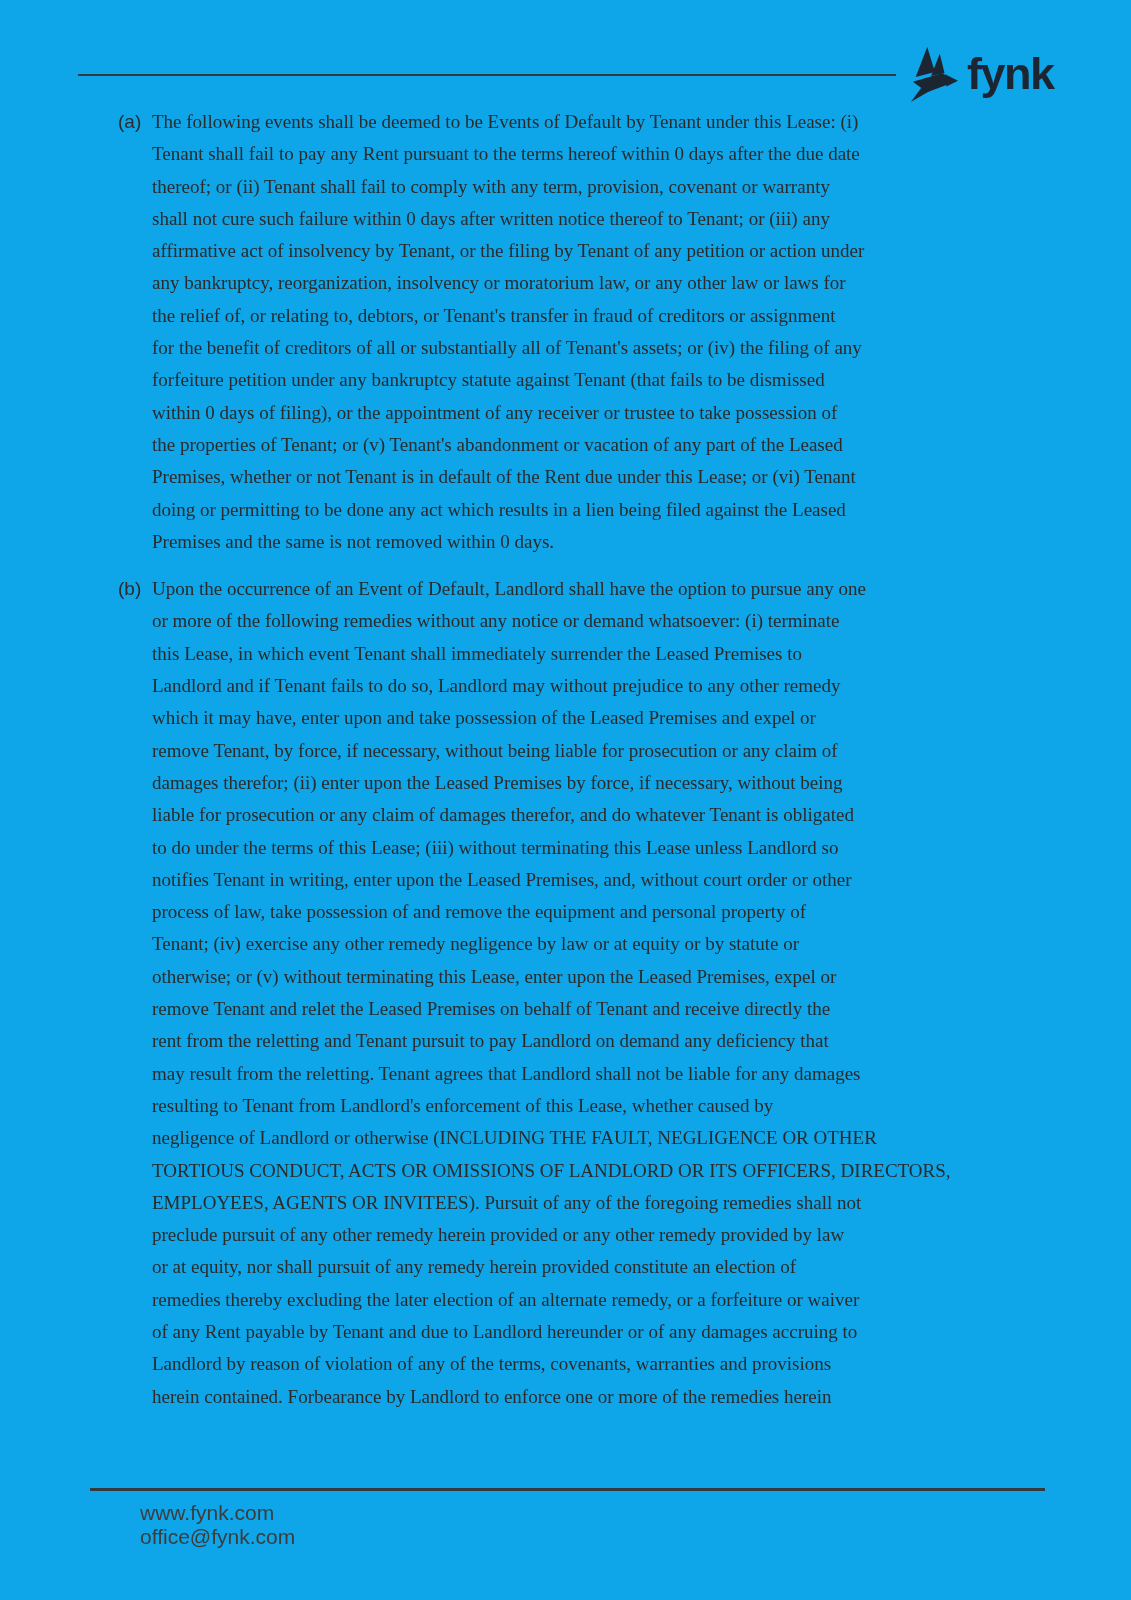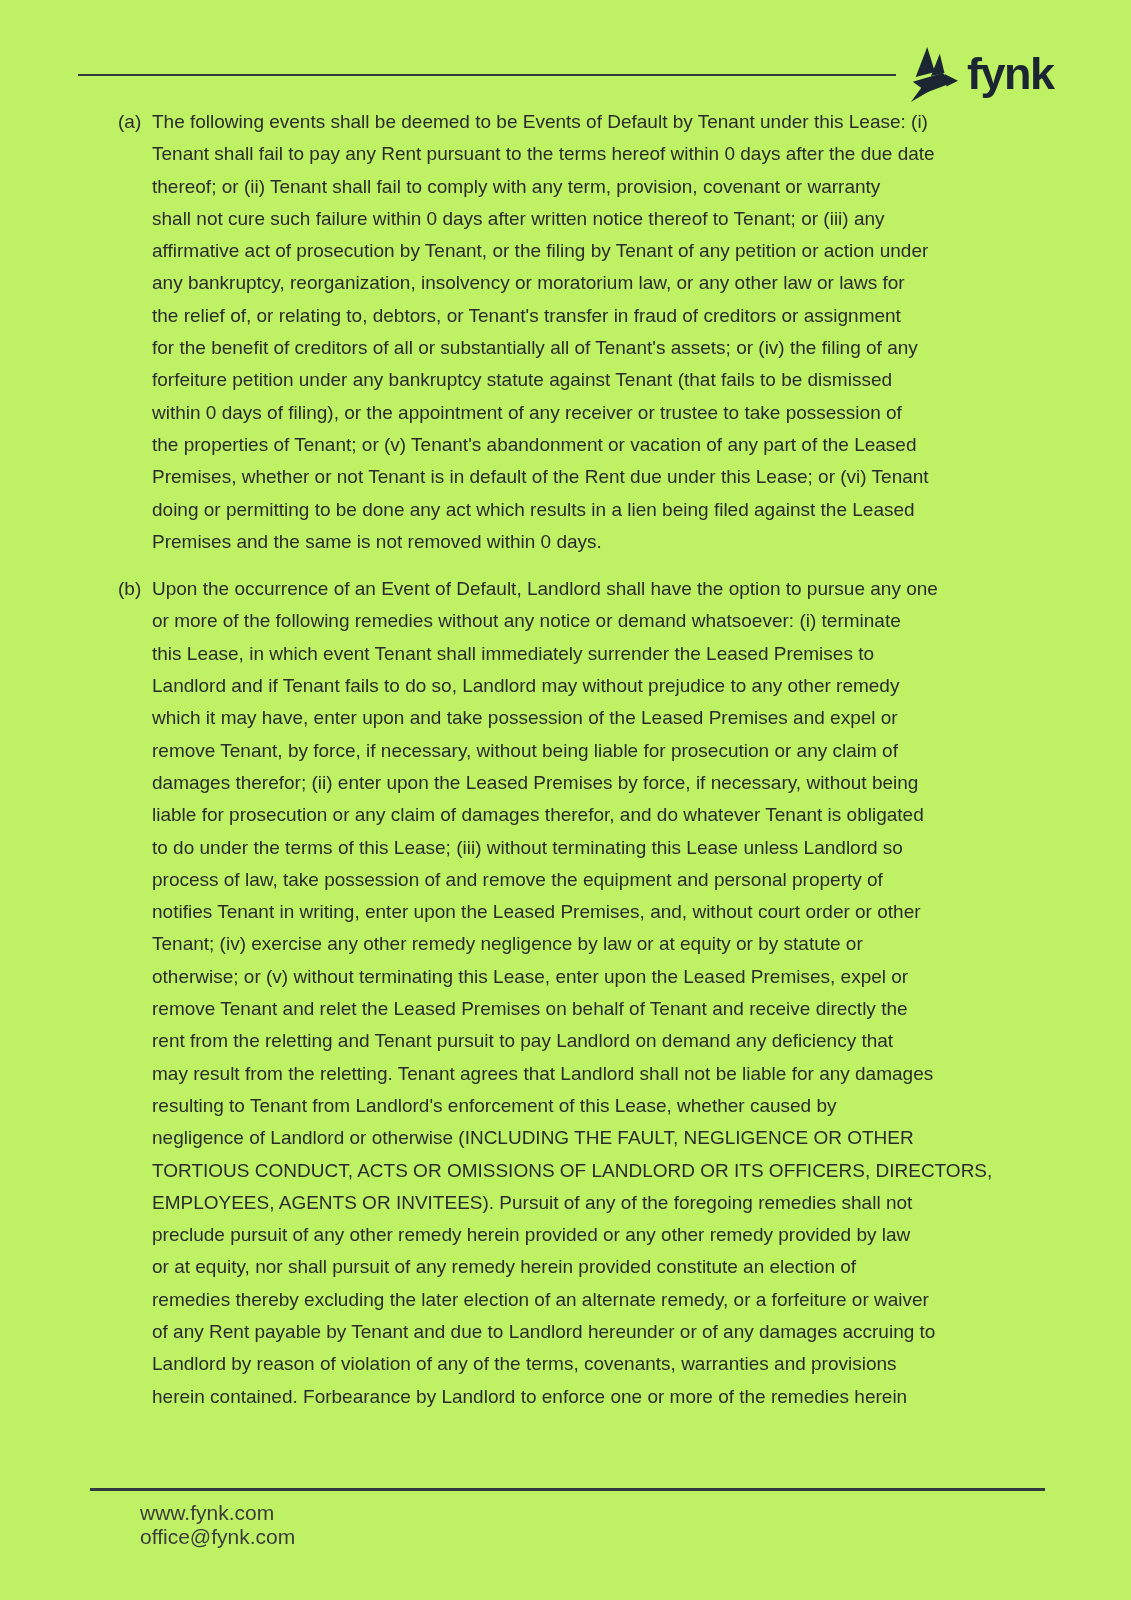--- a/index.html
+++ b/index.html
@@ -1,20 +1,20 @@
 <!DOCTYPE html>
 <html><head>
 <meta charset="utf-8">
 <style>
   html, body { margin: 0; padding: 0; background: #ffffff; }
   .page {
     position: relative;
     width: 1131px;
     height: 1600px;
-    background: #bef264;
+    background: #0ea5e9;
     font-family: "Liberation Sans", sans-serif;
     overflow: hidden;
   }
   
   .header-rule {
     position: absolute;
     left: 78px; top: 74px;
     width: 818px; height: 2px;
     background: #333a3f;
   }
@@ -49,20 +49,21 @@
   .marker {
     width: 34px;
     flex: 0 0 34px;
     line-height: 32.3px;
     white-space: nowrap;
   }
   .lines { flex: 1 1 auto; min-width: 0; }
   .text-line {
     line-height: 32.3px;
     white-space: nowrap;
+    font-family: Liberation Serif, serif;
   }
   
   .footer-rule {
     position: absolute;
     left: 90px; top: 1488px;
     width: 955px; height: 3px;
     background: #333a3f;
   }
   .footer-links {
     position: absolute;
@@ -96,21 +97,21 @@
 
   <div class="content">
 
     <div class="paragraph">
       <div class="marker">(a)</div>
       <div class="lines">
           <div class="text-line">The following events shall be deemed to be Events of Default by Tenant under this Lease: (i)</div>
           <div class="text-line">Tenant shall fail to pay any Rent pursuant to the terms hereof within 0 days after the due date</div>
           <div class="text-line">thereof; or (ii) Tenant shall fail to comply with any term, provision, covenant or warranty</div>
           <div class="text-line">shall not cure such failure within 0 days after written notice thereof to Tenant; or (iii) any</div>
-          <div class="text-line">affirmative act of prosecution by Tenant, or the filing by Tenant of any petition or action under</div>
+          <div class="text-line">affirmative act of insolvency by Tenant, or the filing by Tenant of any petition or action under</div>
           <div class="text-line">any bankruptcy, reorganization, insolvency or moratorium law, or any other law or laws for</div>
           <div class="text-line">the relief of, or relating to, debtors, or Tenant's transfer in fraud of creditors or assignment</div>
           <div class="text-line">for the benefit of creditors of all or substantially all of Tenant's assets; or (iv) the filing of any</div>
           <div class="text-line">forfeiture petition under any bankruptcy statute against Tenant (that fails to be dismissed</div>
           <div class="text-line">within 0 days of filing), or the appointment of any receiver or trustee to take possession of</div>
           <div class="text-line">the properties of Tenant; or (v) Tenant's abandonment or vacation of any part of the Leased</div>
           <div class="text-line">Premises, whether or not Tenant is in default of the Rent due under this Lease; or (vi) Tenant</div>
           <div class="text-line">doing or permitting to be done any act which results in a lien being filed against the Leased</div>
           <div class="text-line">Premises and the same is not removed within 0 days.</div>
         </div>
@@ -121,22 +122,22 @@
       <div class="lines">
           <div class="text-line">Upon the occurrence of an Event of Default, Landlord shall have the option to pursue any one</div>
           <div class="text-line">or more of the following remedies without any notice or demand whatsoever: (i) terminate</div>
           <div class="text-line">this Lease, in which event Tenant shall immediately surrender the Leased Premises to</div>
           <div class="text-line">Landlord and if Tenant fails to do so, Landlord may without prejudice to any other remedy</div>
           <div class="text-line">which it may have, enter upon and take possession of the Leased Premises and expel or</div>
           <div class="text-line">remove Tenant, by force, if necessary, without being liable for prosecution or any claim of</div>
           <div class="text-line">damages therefor; (ii) enter upon the Leased Premises by force, if necessary, without being</div>
           <div class="text-line">liable for prosecution or any claim of damages therefor, and do whatever Tenant is obligated</div>
           <div class="text-line">to do under the terms of this Lease; (iii) without terminating this Lease unless Landlord so</div>
+          <div class="text-line">notifies Tenant in writing, enter upon the Leased Premises, and, without court order or other</div>
           <div class="text-line">process of law, take possession of and remove the equipment and personal property of</div>
-          <div class="text-line">notifies Tenant in writing, enter upon the Leased Premises, and, without court order or other</div>
           <div class="text-line">Tenant; (iv) exercise any other remedy negligence by law or at equity or by statute or</div>
           <div class="text-line">otherwise; or (v) without terminating this Lease, enter upon the Leased Premises, expel or</div>
           <div class="text-line">remove Tenant and relet the Leased Premises on behalf of Tenant and receive directly the</div>
           <div class="text-line">rent from the reletting and Tenant pursuit to pay Landlord on demand any deficiency that</div>
           <div class="text-line">may result from the reletting. Tenant agrees that Landlord shall not be liable for any damages</div>
           <div class="text-line">resulting to Tenant from Landlord's enforcement of this Lease, whether caused by</div>
           <div class="text-line">negligence of Landlord or otherwise (INCLUDING THE FAULT, NEGLIGENCE OR OTHER</div>
           <div class="text-line">TORTIOUS CONDUCT, ACTS OR OMISSIONS OF LANDLORD OR ITS OFFICERS, DIRECTORS,</div>
           <div class="text-line">EMPLOYEES, AGENTS OR INVITEES). Pursuit of any of the foregoing remedies shall not</div>
           <div class="text-line">preclude pursuit of any other remedy herein provided or any other remedy provided by law</div>

